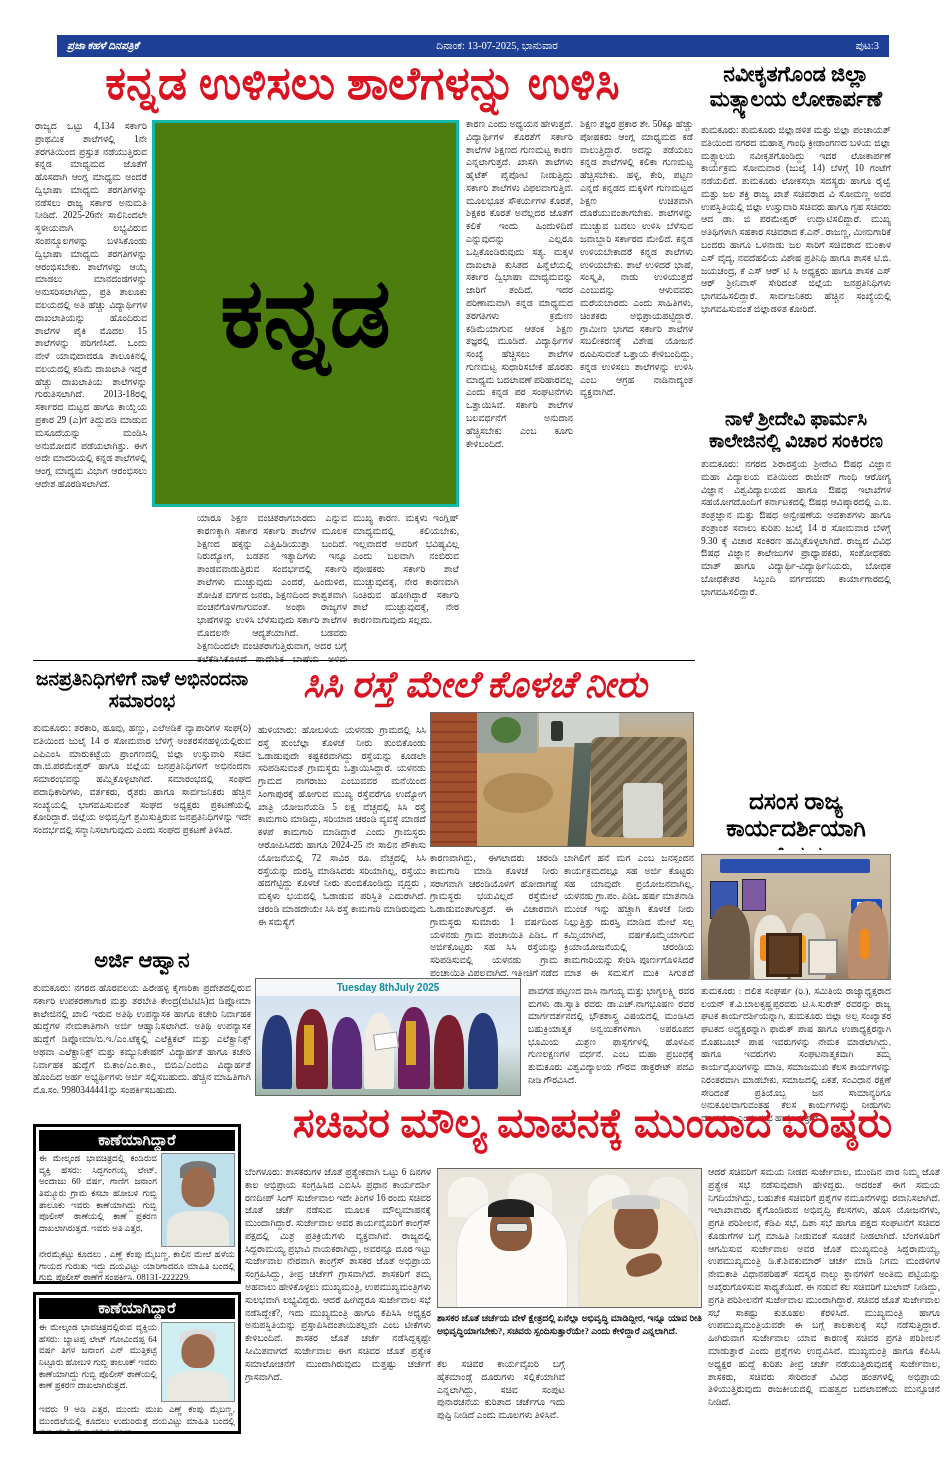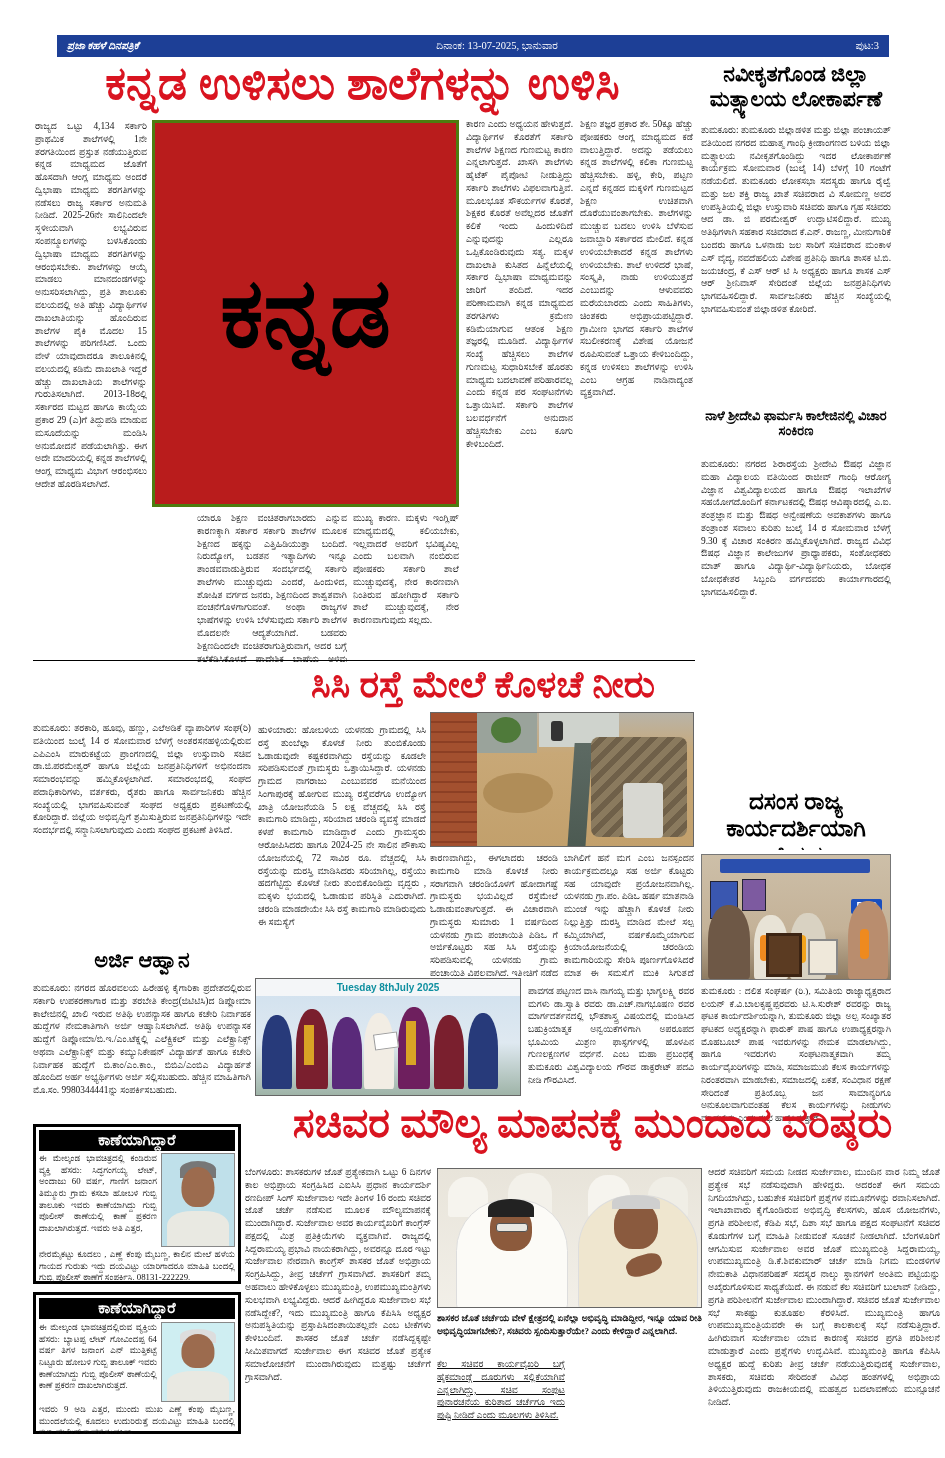--- a/index.html
+++ b/index.html
@@ -6,21 +6,21 @@
   #page{position:relative;width:945px;height:1458px;background:#ffffff;margin:0 auto;
         font-family:"Liberation Serif","DejaVu Serif",serif;color:#111;overflow:hidden;}
   .abs{position:absolute;}
   .masthead{background:#1d3f96;color:#fff;display:flex;align-items:center;justify-content:space-between;
             padding:0 10px;font-size:10.5px;box-sizing:border-box;}
   .masthead .paper-name{font-style:italic;font-weight:bold;}
   .headline-red{color:#d91420;font-weight:bold;text-align:center;line-height:1.05;overflow:hidden;}
   .headline-blk{color:#000;font-weight:bold;text-align:center;line-height:1.18;overflow:hidden;}
   .body-txt{font-size:9.4px;line-height:1.36;text-align:justify;overflow:hidden;word-break:break-word;}
   .rule-h{background:#000;height:2px;}
-  .kannada-box{border:3px solid #4d7c0f;background:#b91c1c;display:flex;align-items:center;justify-content:center;}
+  .kannada-box{border:3px solid #14b8a6;background:#4d7c0f;display:flex;align-items:center;justify-content:center;}
   .kannada-box .giant{font-size:96px;font-weight:bold;color:#000;line-height:1;}
   .photo{overflow:hidden;box-sizing:border-box;}
   .person{position:absolute;border-radius:46% 46% 6% 6%;}
   .mp-box{border:3px solid #000;box-sizing:border-box;background:#fff;padding:3px;}
   .mp-title{background:#000;color:#fff;font-weight:bold;text-align:center;font-size:15px;padding:2px 0;}
   .mp-body{font-size:8.8px;line-height:1.33;text-align:justify;overflow:hidden;}
   .mp-photo{background:#bfe0ea;border:1px solid #888;position:relative;overflow:hidden;}
   .face{position:absolute;left:50%;top:14%;width:46%;height:44%;transform:translateX(-50%);
         background:#9c6b4e;border-radius:50% 50% 42% 42%;}
   .hair{position:absolute;left:50%;top:8%;width:50%;height:18%;transform:translateX(-50%);
@@ -53,21 +53,21 @@
 
   <div class="abs kannada-box" style="left:152px;top:120px;width:301px;height:381px;">
     <span class="giant">ಕನ್ನಡ</span>
   </div>
 
   <div class="abs body-txt" style="left:197px;top:512px;width:150px;height:150px;">ಯಾರೂ ಶಿಕ್ಷಣ ವಂಚಿತರಾಗಬಾರದು ಎನ್ನುವ ಕಾರಣಕ್ಕಾಗಿ ಸರ್ಕಾರ ಸರ್ಕಾರಿ ಶಾಲೆಗಳ ಮೂಲಕ ಶಿಕ್ಷಣದ ಹಕ್ಕನ್ನು ಎತ್ತಿಹಿಡಿಯುತ್ತಾ ಬಂದಿದೆ. ನಿರುದ್ಯೋಗ, ಬಡತನ ಇತ್ಯಾದಿಗಳು ಇನ್ನೂ ತಾಂಡವವಾಡುತ್ತಿರುವ ಸಂದರ್ಭದಲ್ಲಿ ಸರ್ಕಾರಿ ಶಾಲೆಗಳು ಮುಚ್ಚುವುದು ಎಂದರೆ, ಹಿಂದುಳಿದ, ಶೋಷಿತ ವರ್ಗದ ಜನರು, ಶಿಕ್ಷಣದಿಂದ ಶಾಶ್ವತವಾಗಿ ವಂಚನೆಗೊಳಗಾಗುವಂತೆ. ಅಂಥಾ ರಾಜ್ಯಗಳ ಭಾಷೆಗಳನ್ನು ಉಳಿಸಿ ಬೆಳೆಸುವುದು ಸರ್ಕಾರಿ ಶಾಲೆಗಳ ಮೊದಲನೇ ಆದ್ಯತೆಯಾಗಿದೆ. ಬಡವರು ಶಿಕ್ಷಣದಿಂದಲೇ ವಂಚಿತರಾಗುತ್ತಿರುವಾಗ, ಅದರ ಬಗ್ಗೆ ತಲೆಕೆಡಿಸಿಕೊಳ್ಳದೆ ಪ್ರಾದೇಶಿಕ ಭಾಷೆಯ ಅಳಿವು ಉಳಿವಿನ ಬಗ್ಗೆ ಕಳವಳ ವ್ಯಕ್ತಪಡಿಸುವುದು ಅಪ್ರಾಮಾಣಿಕತೆಯಾಗಿದೆ. ಇಂದು ಕನ್ನಡ ಮಾಧ್ಯಮಗಳು ಉಳಿದಿರುವುದು,</div>
   <div class="abs body-txt" style="left:353px;top:512px;width:106px;height:150px;">ಮುಖ್ಯ ಕಾರಣ. ಮಕ್ಕಳು ಇಂಗ್ಲಿಷ್ ಮಾಧ್ಯಮದಲ್ಲಿ ಕಲಿಯಬೇಕು, ಇಲ್ಲವಾದರೆ ಅವರಿಗೆ ಭವಿಷ್ಯವಿಲ್ಲ ಎಂದು ಬಲವಾಗಿ ನಂಬಿರುವ ಪೋಷಕರು ಸರ್ಕಾರಿ ಶಾಲೆ ಮುಚ್ಚುವುದಕ್ಕೆ, ನೇರ ಕಾರಣವಾಗಿ ನಿಂತಿರುವ ಹೋಗಿದ್ದಾರೆ ಸರ್ಕಾರಿ ಶಾಲೆ ಮುಚ್ಚುವುದಕ್ಕೆ, ನೇರ ಕಾರಣವಾಗುವುದು ಸಲ್ಲದು.</div>
   <div class="abs body-txt" style="left:466px;top:118px;width:107px;height:545px;">ಕಾರಣ ಎಂದು ಅಧ್ಯಯನ ಹೇಳುತ್ತದೆ. ವಿದ್ಯಾರ್ಥಿಗಳ ಕೊರತೆಗೆ ಸರ್ಕಾರಿ ಶಾಲೆಗಳ ಶಿಕ್ಷಣದ ಗುಣಮಟ್ಟ ಕಾರಣ ಎನ್ನಲಾಗುತ್ತದೆ. ಖಾಸಗಿ ಶಾಲೆಗಳು ಹೈಟೆಕ್ ಪೈಪೋಟಿ ನೀಡುತ್ತಿದ್ದು ಸರ್ಕಾರಿ ಶಾಲೆಗಳು ವಿಫಲವಾಗುತ್ತಿವೆ. ಮೂಲಭೂತ ಸೌಕರ್ಯಗಳ ಕೊರತೆ, ಶಿಕ್ಷಕರ ಕೊರತೆ ಅವೆಲ್ಲದರ ಜೊತೆಗೆ ಕಲಿಕೆ ಇಂದು ಹಿಂದುಳಿದಿದೆ ಎನ್ನುವುದನ್ನು ಎಲ್ಲರೂ ಒಪ್ಪಿಕೊಂಡಿರುವುದು ಸತ್ಯ. ಮಕ್ಕಳ ದಾಖಲಾತಿ ಕುಸಿತದ ಹಿನ್ನೆಲೆಯಲ್ಲಿ ಸರ್ಕಾರ ದ್ವಿಭಾಷಾ ಮಾಧ್ಯಮವನ್ನು ಜಾರಿಗೆ ತಂದಿದೆ. ಇದರ ಪರಿಣಾಮವಾಗಿ ಕನ್ನಡ ಮಾಧ್ಯಮದ ತರಗತಿಗಳು ಕ್ರಮೇಣ ಕಡಿಮೆಯಾಗುವ ಆತಂಕ ಶಿಕ್ಷಣ ತಜ್ಞರಲ್ಲಿ ಮೂಡಿದೆ. ವಿದ್ಯಾರ್ಥಿಗಳ ಸಂಖ್ಯೆ ಹೆಚ್ಚಿಸಲು ಶಾಲೆಗಳ ಗುಣಮಟ್ಟ ಸುಧಾರಿಸಬೇಕೆ ಹೊರತು ಮಾಧ್ಯಮ ಬದಲಾವಣೆ ಪರಿಹಾರವಲ್ಲ ಎಂದು ಕನ್ನಡ ಪರ ಸಂಘಟನೆಗಳು ಒತ್ತಾಯಿಸಿವೆ. ಸರ್ಕಾರಿ ಶಾಲೆಗಳ ಬಲವರ್ಧನೆಗೆ ಅನುದಾನ ಹೆಚ್ಚಿಸಬೇಕು ಎಂಬ ಕೂಗು ಕೇಳಿಬಂದಿದೆ.</div>
   <div class="abs body-txt" style="left:580px;top:118px;width:113px;height:545px;">ಶಿಕ್ಷಣ ತಜ್ಞರ ಪ್ರಕಾರ ಶೇ. 50ಕ್ಕೂ ಹೆಚ್ಚು ಪೋಷಕರು ಆಂಗ್ಲ ಮಾಧ್ಯಮದ ಕಡೆ ವಾಲುತ್ತಿದ್ದಾರೆ. ಅದನ್ನು ತಡೆಯಲು ಕನ್ನಡ ಶಾಲೆಗಳಲ್ಲಿ ಕಲಿಕಾ ಗುಣಮಟ್ಟ ಹೆಚ್ಚಿಸಬೇಕು. ಹಳ್ಳಿ, ಕೇರಿ, ಪಟ್ಟಣ ಎನ್ನದೆ ಕನ್ನಡದ ಮಕ್ಕಳಿಗೆ ಗುಣಮಟ್ಟದ ಶಿಕ್ಷಣ ಉಚಿತವಾಗಿ ದೊರೆಯುವಂತಾಗಬೇಕು. ಶಾಲೆಗಳನ್ನು ಮುಚ್ಚುವ ಬದಲು ಉಳಿಸಿ ಬೆಳೆಸುವ ಜವಾಬ್ದಾರಿ ಸರ್ಕಾರದ ಮೇಲಿದೆ. ಕನ್ನಡ ಉಳಿಯಬೇಕಾದರೆ ಕನ್ನಡ ಶಾಲೆಗಳು ಉಳಿಯಬೇಕು. ಶಾಲೆ ಉಳಿದರೆ ಭಾಷೆ, ಸಂಸ್ಕೃತಿ, ನಾಡು ಉಳಿಯುತ್ತದೆ ಎಂಬುದನ್ನು ಆಳುವವರು ಮರೆಯಬಾರದು ಎಂದು ಸಾಹಿತಿಗಳು, ಚಿಂತಕರು ಅಭಿಪ್ರಾಯಪಟ್ಟಿದ್ದಾರೆ. ಗ್ರಾಮೀಣ ಭಾಗದ ಸರ್ಕಾರಿ ಶಾಲೆಗಳ ಸಬಲೀಕರಣಕ್ಕೆ ವಿಶೇಷ ಯೋಜನೆ ರೂಪಿಸುವಂತೆ ಒತ್ತಾಯ ಕೇಳಿಬಂದಿದ್ದು, ಕನ್ನಡ ಉಳಿಸಲು ಶಾಲೆಗಳನ್ನು ಉಳಿಸಿ ಎಂಬ ಆಗ್ರಹ ನಾಡಿನಾದ್ಯಂತ ವ್ಯಕ್ತವಾಗಿದೆ.</div>
 
-  <div class="abs headline-blk" style="left:702px;top:408px;width:188px;height:46px;font-size:13px;">ನಾಳೆ ಶ್ರೀದೇವಿ ಫಾರ್ಮಸಿ ಕಾಲೇಜಿನಲ್ಲಿ ವಿಚಾರ ಸಂಕಿರಣ</div>
+  <div class="abs headline-blk" style="left:702px;top:408px;width:188px;height:46px;font-size:19px;">ನಾಳೆ ಶ್ರೀದೇವಿ ಫಾರ್ಮಸಿ ಕಾಲೇಜಿನಲ್ಲಿ ವಿಚಾರ ಸಂಕಿರಣ</div>
   <div class="abs body-txt" style="left:701px;top:458px;width:190px;height:300px;">ತುಮಕೂರು: ನಗರದ ಶಿರಾರಸ್ತೆಯ ಶ್ರೀದೇವಿ ಔಷಧ ವಿಜ್ಞಾನ ಮಹಾ ವಿದ್ಯಾಲಯ ವತಿಯಿಂದ ರಾಜೀವ್ ಗಾಂಧಿ ಆರೋಗ್ಯ ವಿಜ್ಞಾನ ವಿಶ್ವವಿದ್ಯಾಲಯದ ಹಾಗೂ ಔಷಧ ಇಲಾಖೆಗಳ ಸಹಯೋಗದೊಂದಿಗೆ ಕರ್ನಾಟಕದಲ್ಲಿ ಔಷಧ ಆವಿಷ್ಕಾರದಲ್ಲಿ ಎ.ಐ. ತಂತ್ರಜ್ಞಾನ ಮತ್ತು ಔಷಧ ಅನ್ವೇಷಣೆಯ ಅವಕಾಶಗಳು ಹಾಗೂ ತಂತ್ರಾಂಶ ಸವಾಲು ಕುರಿತು ಜುಲೈ 14 ರ ಸೋಮವಾರ ಬೆಳಗ್ಗೆ 9.30 ಕ್ಕೆ ವಿಚಾರ ಸಂಕಿರಣ ಹಮ್ಮಿಕೊಳ್ಳಲಾಗಿದೆ. ರಾಜ್ಯದ ವಿವಿಧ ಔಷಧ ವಿಜ್ಞಾನ ಕಾಲೇಜುಗಳ ಪ್ರಾಧ್ಯಾಪಕರು, ಸಂಶೋಧಕರು ಮಾತ್ ಹಾಗೂ ವಿದ್ಯಾರ್ಥಿ-ವಿದ್ಯಾರ್ಥಿನಿಯರು, ಬೋಧಕ ಬೋಧಕೇತರ ಸಿಬ್ಬಂದಿ ವರ್ಗದವರು ಕಾರ್ಯಾಗಾರದಲ್ಲಿ ಭಾಗವಹಿಸಲಿದ್ದಾರೆ.</div>
 
   <div class="abs headline-blk" style="left:702px;top:788px;width:188px;height:62px;font-size:23px;">ದಸಂಸ ರಾಜ್ಯ ಕಾರ್ಯದರ್ಶಿಯಾಗಿ ನೇಮಕ</div>
   <div class="abs photo" style="left:701px;top:854px;width:190px;height:126px;background:linear-gradient(180deg,#cdbfa8 0%,#c4b298 60%,#8f7c62 100%);border:1px solid #777;">
     <div style="position:absolute;left:18px;top:4px;width:150px;height:14px;background:#2a4fae;border-radius:2px;"></div>
     <div style="position:absolute;left:8px;top:26px;width:26px;height:36px;background:#3a57b0;border:1px solid #223;"></div>
     <div style="position:absolute;left:40px;top:24px;width:22px;height:30px;background:#7d5aa0;border:1px solid #223;"></div>
     <span class="dss-badge">DSS</span>
     <div class="person" style="left:6px;bottom:0;width:42px;height:74px;background:#6e5846;"></div>
     <div class="person" style="left:52px;bottom:0;width:34px;height:64px;background:#e8e3d6;"></div>
@@ -76,26 +76,27 @@
     <div style="position:absolute;left:58px;bottom:18px;width:8px;height:26px;background:#ef8a1f;border-radius:4px;"></div>
     <div style="position:absolute;left:96px;bottom:16px;width:8px;height:28px;background:#f2a31c;border-radius:4px;"></div>
     <div style="position:absolute;left:158px;bottom:20px;width:9px;height:30px;background:#ef8a1f;border-radius:4px;"></div>
     <div style="position:absolute;left:64px;bottom:2px;width:30px;height:38px;background:#5b3b22;border:3px solid #3c2413;"></div>
     <div style="position:absolute;left:106px;bottom:4px;width:26px;height:32px;background:#efe8da;border:2px solid #888;"></div>
   </div>
   <div class="abs caption-txt" style="left:701px;top:985px;width:190px;height:140px;">ತುಮಕೂರು : ದಲಿತ ಸಂಘರ್ಷ (ರಿ.), ಸಮಿತಿಯ ರಾಜ್ಯಾಧ್ಯಕ್ಷರಾದ ಲಯನ್ ಕೆ.ವಿ.ಬಾಲಕೃಷ್ಣಪ್ಪರವರು ಟಿ.ಸಿ.ಸುರೇಶ್ ರವರನ್ನು ರಾಜ್ಯ ಘಟಕ ಕಾರ್ಯದರ್ಶಿಯನ್ನಾಗಿ, ತುಮಕೂರು ಜಿಲ್ಲಾ ಅಲ್ಪ ಸಂಖ್ಯಾತರ ಘಟಕದ ಅಧ್ಯಕ್ಷರನ್ನಾಗಿ ಫಾರುಕ್ ಪಾಷ ಹಾಗೂ ಉಪಾಧ್ಯಕ್ಷರನ್ನಾಗಿ ಮೊಹಬೂಬ್ ಪಾಷ ಇವರುಗಳನ್ನು ನೇಮಕ ಮಾಡಲಾಗಿದ್ದು, ಹಾಗೂ ಇವರುಗಳು ಸಂಘಟನಾತ್ಮಕವಾಗಿ ತಮ್ಮ ಕಾರ್ಯವೈಖರಿಗಳನ್ನು ಮಾಡಿ, ಸಮಾಜಮುಖಿ ಕೆಲಸ ಕಾರ್ಯಗಳನ್ನು ನಿರಂತರವಾಗಿ ಮಾಡಬೇಕು, ಸಮಾಜದಲ್ಲಿ ಏಕತೆ, ಸಂವಿಧಾನ ರಕ್ಷಣೆ ಸೇರಿದಂತೆ ಪ್ರತಿಯೊಬ್ಬ ಜನ ಸಾಮಾನ್ಯರಿಗೂ ಅನುಕೂಲವಾಗುವಂತಹ ಕೆಲಸ ಕಾರ್ಯಗಳನ್ನು ನೀಡುಗಳು ಮಾಡಬೇಕು ಎಂದು ಶುಭ ಹಾರೈಸಿರುತ್ತಾರೆ.</div>
 
   <div class="abs rule-h" style="left:33px;top:660px;width:662px;height:1px;"></div>
 
+  <div class="abs headline-blk" style="left:33px;top:668px;width:218px;height:50px;font-size:19px;">ಜನಪ್ರತಿನಿಧಿಗಳಿಗೆ ನಾಳೆ ಅಭಿನಂದನಾ ಸಮಾರಂಭ</div>
   <div class="abs body-txt" style="left:33px;top:722px;width:218px;height:220px;">ತುಮಕೂರು: ತರಕಾರಿ, ಹೂವು, ಹಣ್ಣು, ಎಲೆಅಡಿಕೆ ವ್ಯಾಪಾರಿಗಳ ಸಂಘ(ರಿ) ವತಿಯಿಂದ ಜುಲೈ 14 ರ ಸೋಮವಾರ ಬೆಳಗ್ಗೆ ಅಂತರಸನಹಳ್ಳಿಯಲ್ಲಿರುವ ಎಪಿಎಂಸಿ ಮಾರುಕಟ್ಟೆಯ ಪ್ರಾಂಗಣದಲ್ಲಿ ಜಿಲ್ಲಾ ಉಸ್ತುವಾರಿ ಸಚಿವ ಡಾ.ಜಿ.ಪರಮೇಶ್ವರ್ ಹಾಗೂ ಜಿಲ್ಲೆಯ ಜನಪ್ರತಿನಿಧಿಗಳಿಗೆ ಅಭಿನಂದನಾ ಸಮಾರಂಭವನ್ನು ಹಮ್ಮಿಕೊಳ್ಳಲಾಗಿದೆ. ಸಮಾರಂಭದಲ್ಲಿ ಸಂಘದ ಪದಾಧಿಕಾರಿಗಳು, ವರ್ತಕರು, ರೈತರು ಹಾಗೂ ಸಾರ್ವಜನಿಕರು ಹೆಚ್ಚಿನ ಸಂಖ್ಯೆಯಲ್ಲಿ ಭಾಗವಹಿಸುವಂತೆ ಸಂಘದ ಅಧ್ಯಕ್ಷರು ಪ್ರಕಟಣೆಯಲ್ಲಿ ಕೋರಿದ್ದಾರೆ. ಜಿಲ್ಲೆಯ ಅಭಿವೃದ್ಧಿಗೆ ಶ್ರಮಿಸುತ್ತಿರುವ ಜನಪ್ರತಿನಿಧಿಗಳನ್ನು ಇದೇ ಸಂದರ್ಭದಲ್ಲಿ ಸನ್ಮಾನಿಸಲಾಗುವುದು ಎಂದು ಸಂಘದ ಪ್ರಕಟಣೆ ತಿಳಿಸಿದೆ.</div>
 
   <div class="abs headline-blk" style="left:33px;top:948px;width:218px;height:28px;font-size:21px;">ಅರ್ಜಿ ಆಹ್ವಾನ</div>
   <div class="abs body-txt" style="left:33px;top:982px;width:218px;height:135px;">ತುಮಕೂರು: ನಗರದ ಹೊರವಲಯ ಹಿರೇಹಳ್ಳಿ ಕೈಗಾರಿಕಾ ಪ್ರದೇಶದಲ್ಲಿರುವ ಸರ್ಕಾರಿ ಉಪಕರಣಾಗಾರ ಮತ್ತು ತರಬೇತಿ ಕೇಂದ್ರ(ಜಿಟಿಟಿಸಿ)ದ ಡಿಪ್ಲೋಮಾ ಕಾಲೇಜಿನಲ್ಲಿ ಖಾಲಿ ಇರುವ ಅತಿಥಿ ಉಪನ್ಯಾಸಕ ಹಾಗೂ ಕಚೇರಿ ನಿರ್ವಾಹಕ ಹುದ್ದೆಗಳ ನೇಮಕಾತಿಗಾಗಿ ಅರ್ಜಿ ಆಹ್ವಾನಿಸಲಾಗಿದೆ. ಅತಿಥಿ ಉಪನ್ಯಾಸಕ ಹುದ್ದೆಗೆ ಡಿಪ್ಲೋಮಾ/ಬಿ.ಇ./ಎಂ.ಟೆಕ್ನಲ್ಲಿ ಎಲೆಕ್ಟ್ರಿಕಲ್ ಮತ್ತು ಎಲೆಕ್ಟ್ರಾನಿಕ್ಸ್ ಅಥವಾ ಎಲೆಕ್ಟ್ರಾನಿಕ್ಸ್ ಮತ್ತು ಕಮ್ಯುನಿಕೇಷನ್ ವಿದ್ಯಾರ್ಹತೆ ಹಾಗೂ ಕಚೇರಿ ನಿರ್ವಾಹಕ ಹುದ್ದೆಗೆ ಬಿ.ಕಾಂ/ಎಂ.ಕಾಂ., ಬಿಬಿಎ/ಎಂಬಿಎ ವಿದ್ಯಾರ್ಹತೆ ಹೊಂದಿದ ಅರ್ಹ ಅಭ್ಯರ್ಥಿಗಳು ಅರ್ಜಿ ಸಲ್ಲಿಸಬಹುದು. ಹೆಚ್ಚಿನ ಮಾಹಿತಿಗಾಗಿ ಮೊ.ಸಂ. 9980344441ನ್ನು ಸಂಪರ್ಕಿಸಬಹುದು.</div>
 
-  <div class="abs headline-red" style="left:264px;top:666px;width:438px;height:50px;font-size:37px;">ಸಿಸಿ ರಸ್ತೆ ಮೇಲೆ ಕೊಳಚೆ ನೀರು</div>
+  <div class="abs headline-red" style="left:256px;top:666px;width:438px;height:50px;font-size:37px;font-style:italic;">ಸಿಸಿ ರಸ್ತೆ ಮೇಲೆ ಕೊಳಚೆ ನೀರು</div>
   <div class="abs body-txt" style="left:258px;top:724px;width:168px;height:250px;">ಹುಳಿಯಾರು: ಹೋಬಳಿಯ ಯಳನಡು ಗ್ರಾಮದಲ್ಲಿ ಸಿಸಿ ರಸ್ತೆ ತುಂಬೆಲ್ಲಾ ಕೊಳಚೆ ನೀರು ತುಂಬಿಕೊಂಡು ಓಡಾಡುವುದೇ ಕಷ್ಟಕರವಾಗಿದ್ದು ರಸ್ತೆಯನ್ನು ಕೂಡಲೇ ಸರಿಪಡಿಸುವಂತೆ ಗ್ರಾಮಸ್ಥರು ಒತ್ತಾಯಿಸಿದ್ದಾರೆ. ಯಳನಡು ಗ್ರಾಮದ ನಾಗರಾಜು ಎಂಬುವವರ ಮನೆಯಿಂದ ಸಿಂಗಾಪುರಕ್ಕೆ ಹೋಗುವ ಮುಖ್ಯ ರಸ್ತೆವರೆಗೂ ಉದ್ಯೋಗ ಖಾತ್ರಿ ಯೋಜನೆಯಡಿ 5 ಲಕ್ಷ ವೆಚ್ಚದಲ್ಲಿ ಸಿಸಿ ರಸ್ತೆ ಕಾಮಗಾರಿ ಮಾಡಿದ್ದು, ಸರಿಯಾದ ಚರಂಡಿ ವ್ಯವಸ್ಥೆ ಮಾಡದೆ ಕಳಪೆ ಕಾಮಗಾರಿ ಮಾಡಿದ್ದಾರೆ ಎಂದು ಗ್ರಾಮಸ್ಥರು ಆರೋಪಿಸಿದರು ಹಾಗೂ 2024-25 ನೇ ಸಾಲಿನ ಪೌಕಾಸು ಯೋಜನೆಯಲ್ಲಿ 72 ಸಾವಿರ ರೂ. ವೆಚ್ಚದಲ್ಲಿ ಸಿಸಿ ರಸ್ತೆಯನ್ನು ದುರಸ್ತಿ ಮಾಡಿಸಿದರು ಸರಿಯಾಗಿಲ್ಲ, ರಸ್ತೆಯು ಹದಗೆಟ್ಟಿದ್ದು ಕೊಳಚೆ ನೀರು ತುಂಬಿಕೊಂಡಿದ್ದು ವೃದ್ಧರು , ಮಕ್ಕಳು ಭಯದಲ್ಲಿ ಓಡಾಡುವ ಪರಿಸ್ಥಿತಿ ಎದುರಾಗಿದೆ. ಚರಂಡಿ ಮಾಡದೇಯೇ ಸಿಸಿ ರಸ್ತೆ ಕಾಮಗಾರಿ ಮಾಡಿರುವುದು ಈ ಸಮಸ್ಯೆಗೆ</div>
 
   <div class="abs photo" style="left:430px;top:712px;width:264px;height:135px;background:linear-gradient(180deg,#b9b4a8 0%,#c8a877 30%,#c2a06c 100%);border:1px solid #666;">
     <div style="position:absolute;left:0;top:0;width:46px;height:100%;background:#a34f33;background:repeating-linear-gradient(180deg,#a3502f 0 8px,#8c3f24 8px 10px);"></div>
     <div style="position:absolute;left:46px;top:0;width:60px;height:40px;background:#9aa39b;"></div>
     <div style="position:absolute;left:108px;top:0;width:80px;height:34px;background:#cfd3cd;"></div>
     <div style="position:absolute;left:120px;top:8px;width:12px;height:20px;background:#333;border-radius:3px;"></div>
     <div style="position:absolute;left:140px;top:30px;width:18px;height:105px;background:linear-gradient(180deg,#5d6a63,#4c5a52);transform:skewX(-4deg);"></div>
     <div style="position:absolute;left:52px;top:60px;width:70px;height:40px;background:#b08d58;border-radius:50%;"></div>
     <div style="position:absolute;right:6px;top:24px;width:96px;height:100px;background:repeating-linear-gradient(135deg,#8a7а5e 0 6px,#6f6049 6px 12px);background:repeating-linear-gradient(135deg,#8a7a5e 0 6px,#6f6049 6px 12px);border-radius:8px;"></div>
@@ -131,21 +132,21 @@
     <div class="person" style="left:18px;top:30px;width:110px;height:110px;background:#fcfbf7;border:1px solid #ddd;"></div>
     <div style="position:absolute;left:52px;top:36px;width:42px;height:46px;background:#8c5a3c;border-radius:48% 48% 40% 40%;"></div>
     <div style="position:absolute;left:50px;top:30px;width:46px;height:18px;background:#222;border-radius:50% 50% 0 0;"></div>
     <div style="position:absolute;left:58px;top:54px;width:30px;height:7px;background:#e9e6df;border:1px solid #555;border-radius:3px;"></div>
     <div class="person" style="left:140px;top:26px;width:118px;height:114px;background:#efe6cf;border:1px solid #ddd;"></div>
     <div style="position:absolute;left:176px;top:32px;width:44px;height:48px;background:#8a5a3e;border-radius:48% 48% 42% 42%;"></div>
     <div style="position:absolute;left:174px;top:26px;width:48px;height:14px;background:#cfcfcf;border-radius:50% 50% 0 0;"></div>
     <div style="position:absolute;left:188px;top:86px;width:36px;height:20px;background:#8a5a3e;border-radius:40%;transform:rotate(-18deg);"></div>
   </div>
   <div class="abs caption-txt" style="left:437px;top:1312px;width:265px;height:42px;font-weight:bold;">ಶಾಸಕರ ಜೊತೆ ಚರ್ಚೆಯ ವೇಳೆ ಕ್ಷೇತ್ರದಲ್ಲಿ ಏನೆಲ್ಲಾ ಅಭಿವೃದ್ಧಿ ಮಾಡಿದ್ದೀರ, ಇನ್ನೂ ಯಾವ ರೀತಿ ಅಭಿವೃದ್ಧಿಯಾಗಬೇಕು?, ಸಚಿವರು ಸ್ಪಂದಿಸುತ್ತಾರೆಯೇ? ಎಂದು ಕೇಳಿದ್ದಾರೆ ಎನ್ನಲಾಗಿದೆ.</div>
-  <div class="abs body-txt" style="left:437px;top:1358px;width:128px;height:98px;text-decoration:underline;">ಕೆಲ ಸಚಿವರ ಕಾರ್ಯವೈಖರಿ ಬಗ್ಗೆ ಹೈಕಮಾಂಡ್ಗೆ ದೂರುಗಳು ಸಲ್ಲಿಕೆಯಾಗಿವೆ ಎನ್ನಲಾಗಿದ್ದು, ಸಚಿವ ಸಂಪುಟ ಪುನಾರಚನೆಯ ಕುರಿತಾದ ಚರ್ಚೆಗೂ ಇದು ಪುಷ್ಟಿ ನೀಡಿದೆ ಎಂದು ಮೂಲಗಳು ತಿಳಿಸಿವೆ.</div>
+  <div class="abs body-txt" style="left:437px;top:1358px;width:128px;height:98px;">ಕೆಲ ಸಚಿವರ ಕಾರ್ಯವೈಖರಿ ಬಗ್ಗೆ ಹೈಕಮಾಂಡ್ಗೆ ದೂರುಗಳು ಸಲ್ಲಿಕೆಯಾಗಿವೆ ಎನ್ನಲಾಗಿದ್ದು, ಸಚಿವ ಸಂಪುಟ ಪುನಾರಚನೆಯ ಕುರಿತಾದ ಚರ್ಚೆಗೂ ಇದು ಪುಷ್ಟಿ ನೀಡಿದೆ ಎಂದು ಮೂಲಗಳು ತಿಳಿಸಿವೆ.</div>
   <div class="abs body-txt" style="left:708px;top:1166px;width:232px;height:292px;">ಆದರೆ ಸಚಿವರಿಗೆ ಸಮಯ ನೀಡದ ಸುರ್ಜೇವಾಲ, ಮುಂದಿನ ವಾರ ನಿಮ್ಮ ಜೊತೆ ಪ್ರತ್ಯೇಕ ಸಭೆ ನಡೆಸುವುದಾಗಿ ಹೇಳಿದ್ದರು. ಅದರಂತೆ ಈಗ ಸಮಯ ನಿಗದಿಯಾಗಿದ್ದು, ಬಹುತೇಕ ಸಚಿವರಿಗೆ ಪ್ರಶ್ನೆಗಳ ನಮೂನೆಗಳನ್ನು ರವಾನಿಸಲಾಗಿದೆ. ಇಲಾಖಾವಾರು ಕೈಗೊಂಡಿರುವ ಅಭಿವೃದ್ಧಿ ಕೆಲಸಗಳು, ಹೊಸ ಯೋಜನೆಗಳು, ಪ್ರಗತಿ ಪರಿಶೀಲನೆ, ಕೆಡಿಪಿ ಸಭೆ, ದಿಶಾ ಸಭೆ ಹಾಗೂ ಪಕ್ಷದ ಸಂಘಟನೆಗೆ ಸಚಿವರ ಕೊಡುಗೆಗಳ ಬಗ್ಗೆ ಮಾಹಿತಿ ನೀಡುವಂತೆ ಸೂಚನೆ ನೀಡಲಾಗಿದೆ. ಬೆಂಗಳೂರಿಗೆ ಆಗಮಿಸುವ ಸುರ್ಜೇವಾಲ ಅವರ ಜೊತೆ ಮುಖ್ಯಮಂತ್ರಿ ಸಿದ್ದರಾಮಯ್ಯ, ಉಪಮುಖ್ಯಮಂತ್ರಿ ಡಿ.ಕೆ.ಶಿವಕುಮಾರ್ ಚರ್ಚೆ ಮಾಡಿ ನಿಗಮ ಮಂಡಳಿಗಳ ನೇಮಕಾತಿ ವಿಧಾನಪರಿಷತ್ ಸದಸ್ಯರ ನಾಲ್ಕು ಸ್ಥಾನಗಳಿಗೆ ಅಂತಿಮ ಪಟ್ಟಿಯನ್ನು ಅಖೈರುಗೊಳಿಸುವ ಸಾಧ್ಯತೆಯಿದೆ. ಈ ನಡುವೆ ಕೆಲ ಸಚಿವರಿಗೆ ಬುಲಾವ್ ನೀಡಿದ್ದು, ಪ್ರಗತಿ ಪರಿಶೀಲನೆಗೆ ಸುರ್ಜೇವಾಲ ಮುಂದಾಗಿದ್ದಾರೆ. ಸಚಿವರ ಜೊತೆ ಸುರ್ಜೇವಾಲ ಸಭೆ ಸಾಕಷ್ಟು ಕುತೂಹಲ ಕೆರಳಿಸಿದೆ. ಮುಖ್ಯಮಂತ್ರಿ ಹಾಗೂ ಉಪಮುಖ್ಯಮಂತ್ರಿಯವರೇ ಈ ಬಗ್ಗೆ ಕಾಲಕಾಲಕ್ಕೆ ಸಭೆ ನಡೆಸುತ್ತಿದ್ದಾರೆ. ಹೀಗಿರುವಾಗ ಸುರ್ಜೇವಾಲ ಯಾವ ಕಾರಣಕ್ಕೆ ಸಚಿವರ ಪ್ರಗತಿ ಪರಿಶೀಲನೆ ಮಾಡುತ್ತಾರೆ ಎಂದು ಪ್ರಶ್ನೆಗಳು ಉದ್ಭವಿಸಿವೆ. ಮುಖ್ಯಮಂತ್ರಿ ಹಾಗೂ ಕೆಪಿಸಿಸಿ ಅಧ್ಯಕ್ಷರ ಹುದ್ದೆ ಕುರಿತು ತೀವ್ರ ಚರ್ಚೆ ನಡೆಯುತ್ತಿರುವುದಕ್ಕೆ ಸುರ್ಜೇವಾಲ, ಶಾಸಕರು, ಸಚಿವರು ಸೇರಿದಂತೆ ವಿವಿಧ ಹಂತಗಳಲ್ಲಿ ಅಭಿಪ್ರಾಯ ತಿಳಿಯುತ್ತಿರುವುದು ರಾಜಕೀಯದಲ್ಲಿ ಮಹತ್ವದ ಬದಲಾವಣೆಯ ಮುನ್ಸೂಚನೆ ನೀಡಿದೆ.</div>
 
   <div class="abs mp-box" style="left:33px;top:1124px;width:208px;height:160px;">
     <div class="mp-title">ಕಾಣೆಯಾಗಿದ್ದಾರೆ</div>
     <div style="display:flex;gap:4px;margin-top:2px;">
       <div class="mp-body" style="width:118px;height:92px;">ಈ ಮೇಲ್ಕಂಡ ಭಾವಚಿತ್ರದಲ್ಲಿ ಕಂಡಿರುವ ವ್ಯಕ್ತಿ ಹೆಸರು: ಸಿದ್ಧಗಂಗಯ್ಯ ಲೇಟ್, ಅಂದಾಜು 60 ವರ್ಷ, ಗಾಣಿಗ ಜನಾಂಗ ತಿಮ್ಮೂರು ಗ್ರಾಮ ಕಸಬಾ ಹೋಬಳಿ ಗುಬ್ಬಿ ತಾಲೂಕು ಇವರು ಕಾಣೆಯಾಗಿದ್ದು ಗುಬ್ಬಿ ಪೊಲೀಸ್ ಠಾಣೆಯಲ್ಲಿ ಕಾಣೆ ಪ್ರಕರಣ ದಾಖಲಾಗಿರುತ್ತದೆ. ಇವರು ಅತಿ ಎತ್ತರ,</div>
       <div class="mp-photo" style="width:72px;height:92px;">
         <div class="hair"></div>
           <div class="face"></div>
           <div class="shirt"></div>

